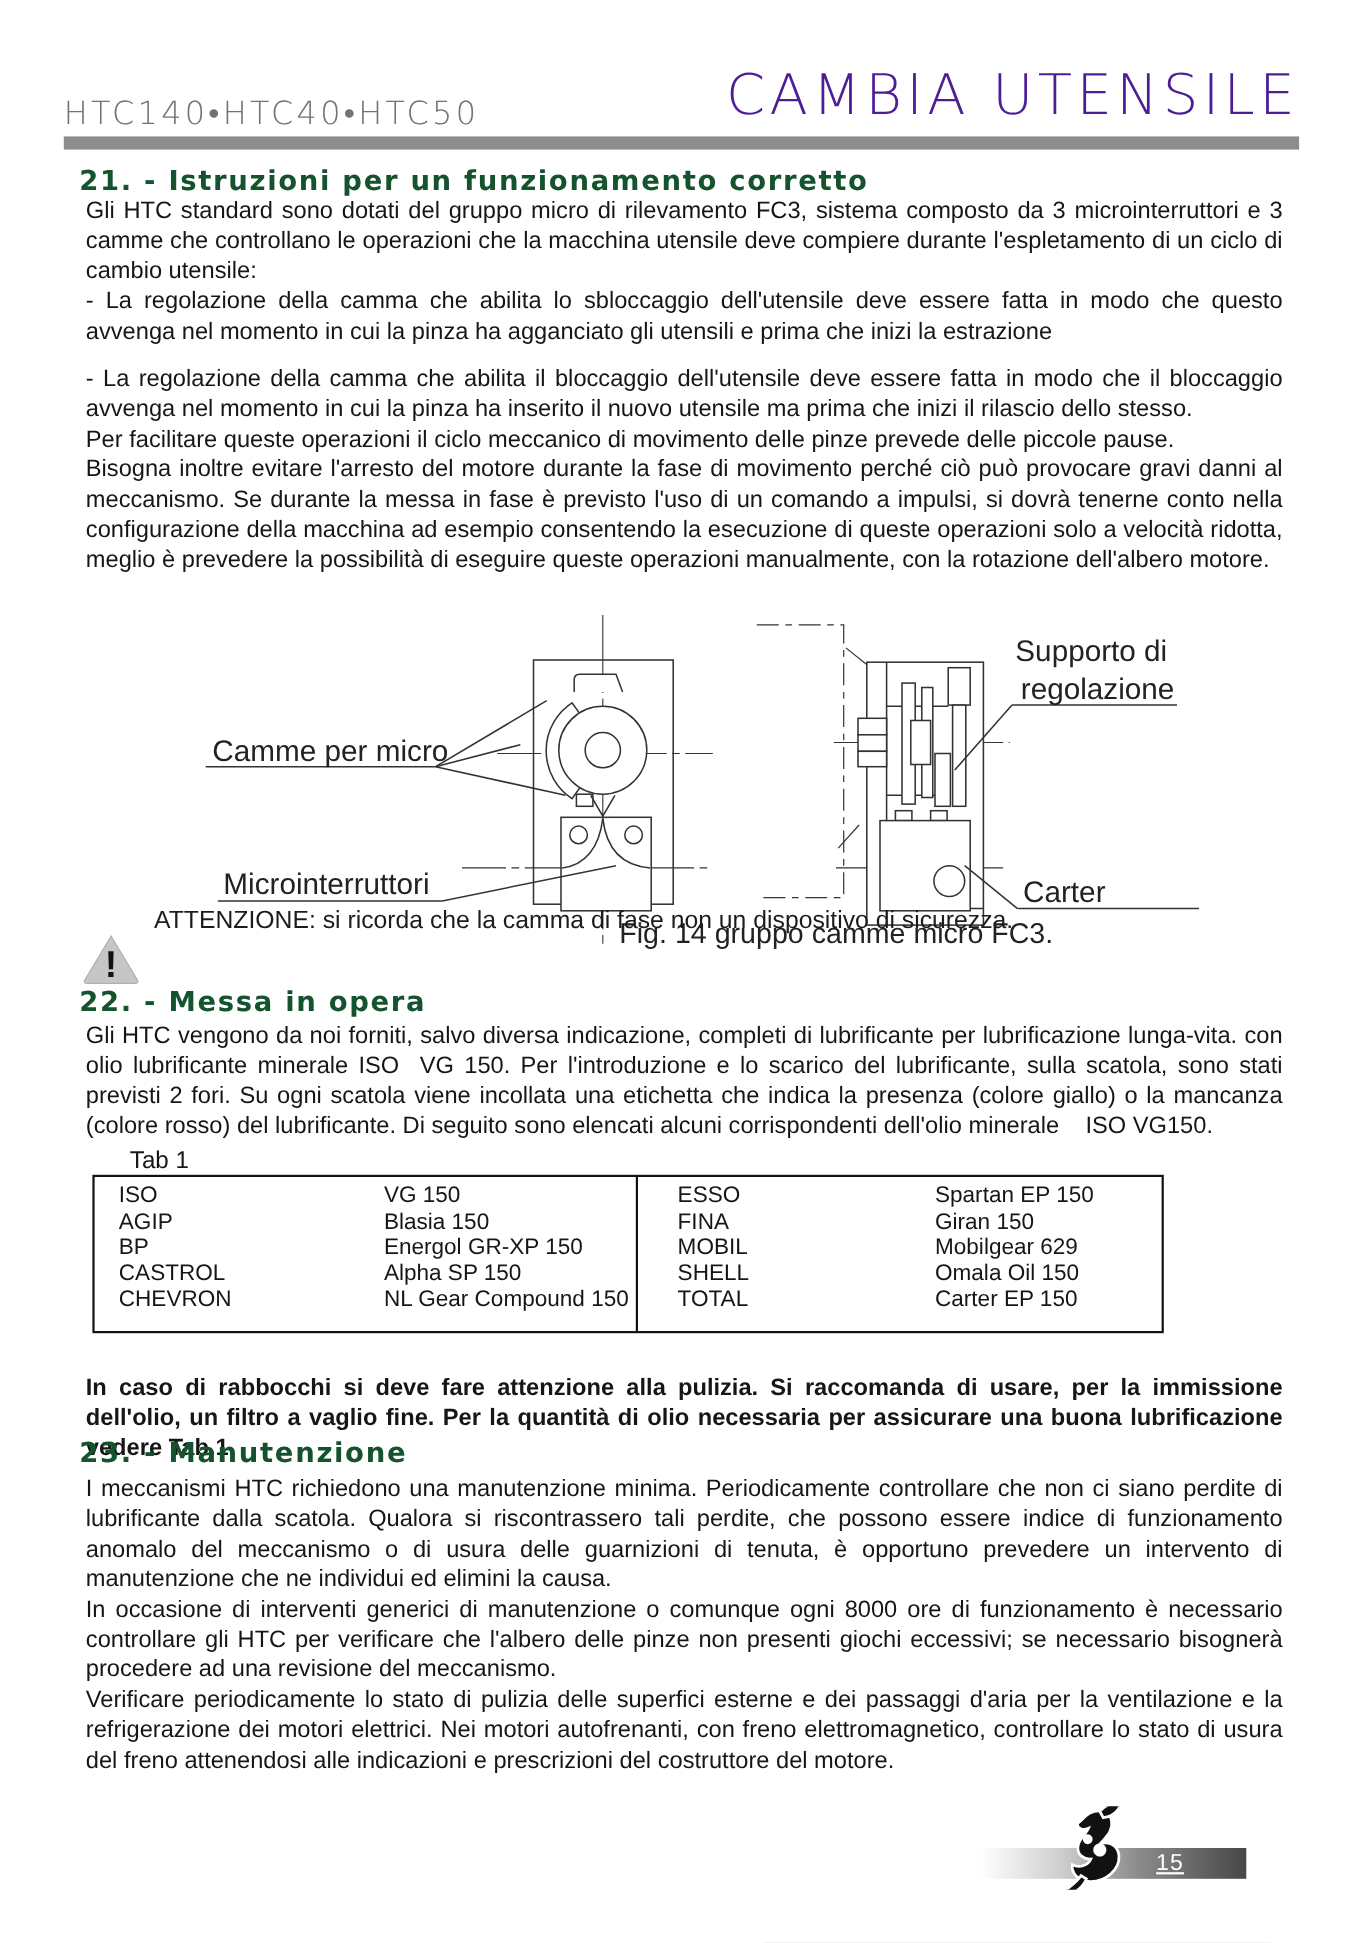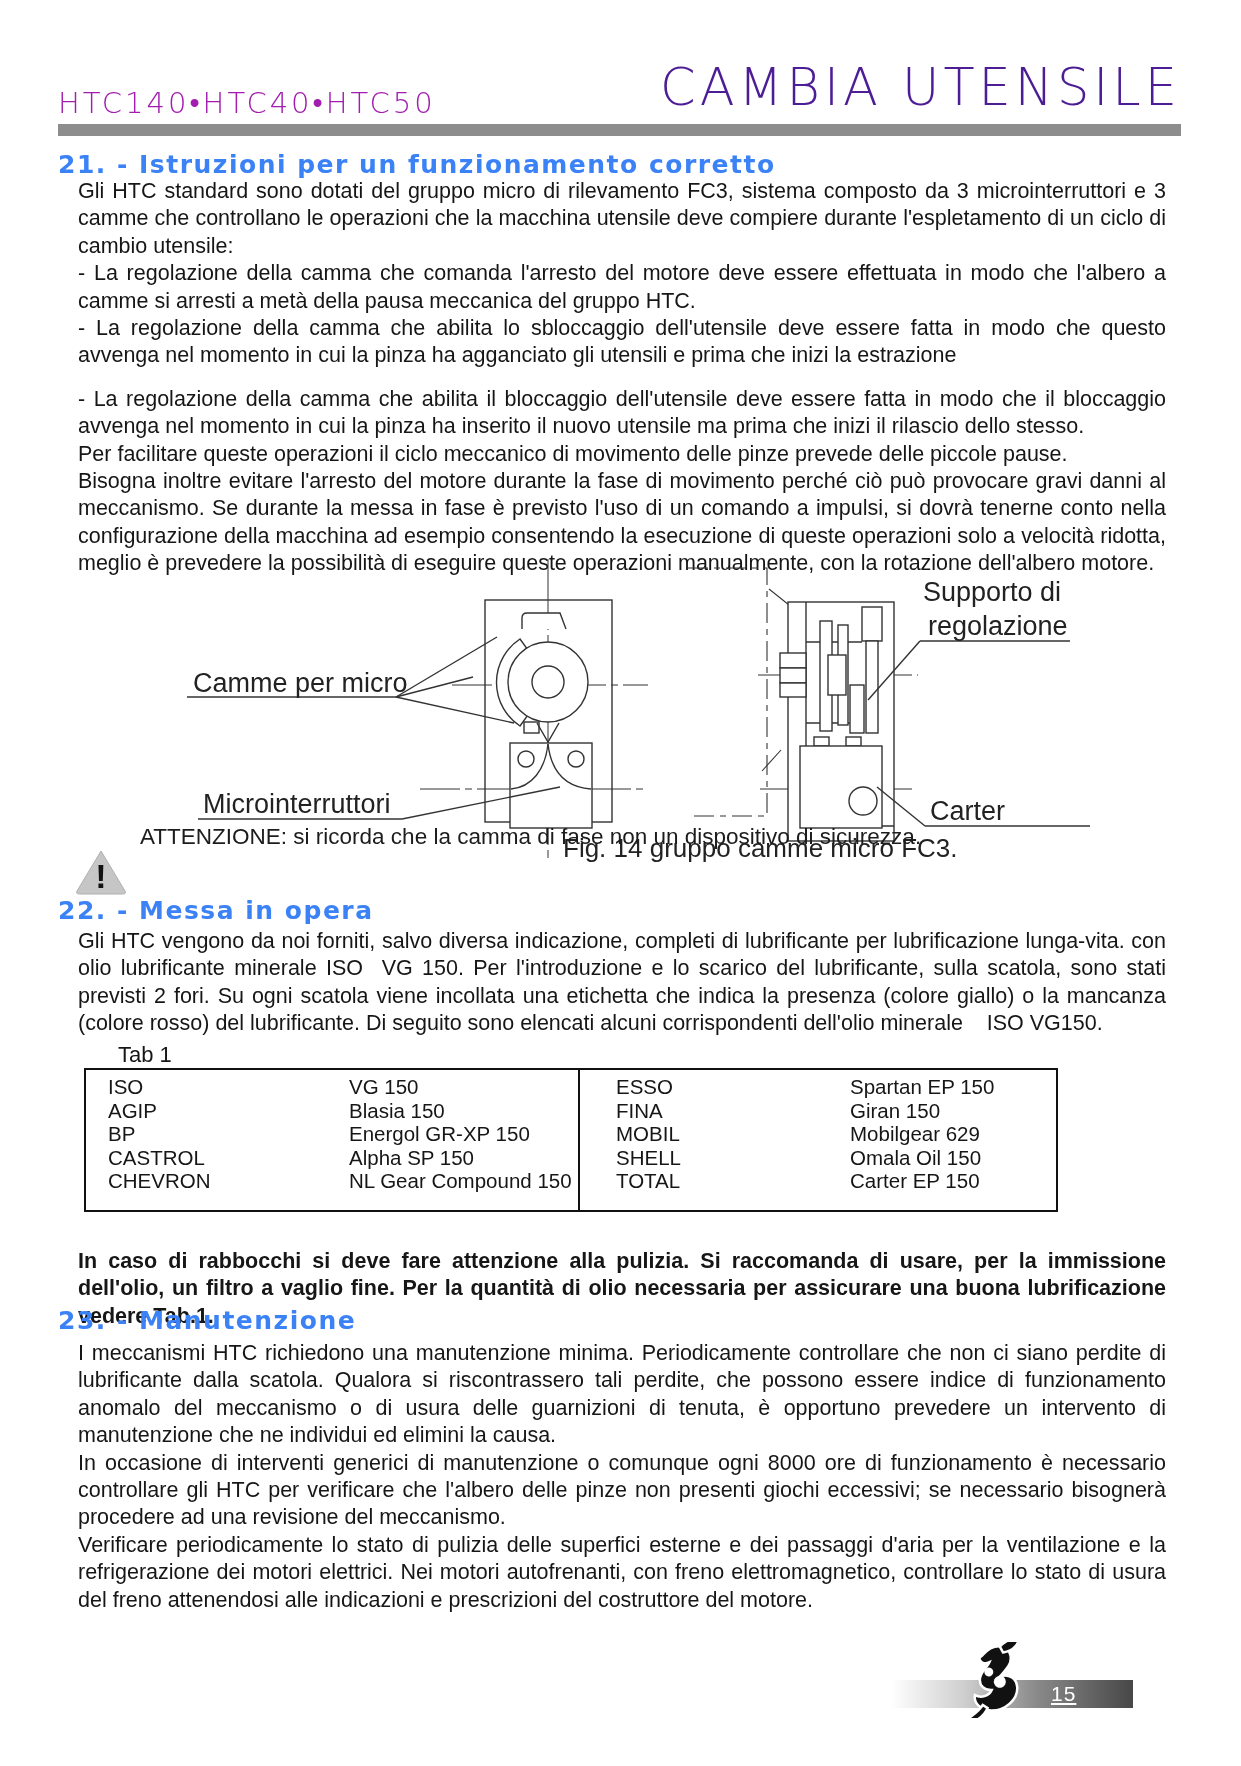--- a/index.html
+++ b/index.html
@@ -6,36 +6,36 @@
   html,body { background:#e8e8e8; }
   .page {
     position:relative; width:1241px; height:1766px; background:#ffffff;
     margin:0 auto; overflow:hidden;
     font-family:"Liberation Sans", sans-serif; color:#1c1c1c;
   }
   
   .models {
     position:absolute; left:58px; top:86px;
     font-family:"DejaVu Sans", sans-serif; font-weight:300;
-    font-size:29px; letter-spacing:3px; color:#a21caf; white-space:nowrap;
+    font-size:29px; letter-spacing:3px; color:#737373; white-space:nowrap;
   }
   .doc-title {
     position:absolute; right:60px; top:58px;
     font-family:"DejaVu Sans", sans-serif; font-weight:200;
     font-size:51px; letter-spacing:4px; color:#4c1d95; white-space:nowrap;
   }
   .header-rule {
     position:absolute; left:58px; top:124px; width:1123px; height:12px;
     background:#8d8d8d;
   }
   
   .sec-head {
-    position:absolute; left:58px;
+    position:absolute; left:72px;
     font-family:"DejaVu Sans", sans-serif; font-weight:bold;
-    font-size:25px; letter-spacing:1.5px; color:#3b82f6; white-space:nowrap;
+    font-size:25px; letter-spacing:1.5px; color:#14532d; white-space:nowrap;
   }
   
   .text-col {
     position:absolute; left:78px; width:1088px;
     font-size:21.5px; line-height:27.4px; text-align:justify;
     color:#161616;
   }
   .text-col p { margin:0; }
   .text-col p.gap-top { margin-top:16px; }
   
@@ -80,21 +80,20 @@
 
 <div class="page">
 
   <div class="models">HTC140•HTC40•HTC50</div>
   <div class="doc-title">CAMBIA UTENSILE</div>
   <div class="header-rule"></div>
 
   <div class="sec-head" style="top:150px;">21. - Istruzioni per un funzionamento corretto</div>
   <div class="text-col" style="top:178px;">
     <p>Gli HTC standard sono dotati del gruppo micro di rilevamento FC3, sistema composto da 3 microinterruttori e 3 camme che controllano le operazioni che la macchina utensile deve compiere durante l'espletamento di un ciclo di cambio utensile:</p>
-    <p>- La regolazione della camma che comanda l'arresto del motore deve essere effettuata in modo che l'albero a camme si arresti a metà della pausa meccanica del gruppo HTC.</p>
     <p>- La regolazione della camma che abilita lo sbloccaggio dell'utensile deve essere fatta in modo che questo avvenga nel momento in cui la pinza ha agganciato gli utensili e prima che inizi la estrazione</p>
     <p class="gap-top">- La regolazione della camma che abilita il bloccaggio dell'utensile deve essere fatta in modo che il bloccaggio avvenga nel momento in cui la pinza ha inserito il nuovo utensile ma prima che inizi il rilascio dello stesso.</p>
     <p>Per facilitare queste operazioni il ciclo meccanico di movimento delle pinze prevede delle piccole pause.</p>
     <p>Bisogna inoltre evitare l'arresto del motore durante la fase di movimento perché ciò può provocare gravi danni al meccanismo. Se durante la messa in fase è previsto l'uso di un comando a impulsi, si dovrà tenerne conto nella configurazione della macchina ad esempio consentendo la esecuzione di queste operazioni solo a velocità ridotta, meglio è prevedere la possibilità di eseguire queste operazioni manualmente, con la rotazione dell'albero motore.</p>
   </div>
 
   <div class="figure-wrap">
     <svg width="1241" height="320" viewBox="0 0 1241 320">
       <g stroke="#333" stroke-width="1.4" fill="none">
 

